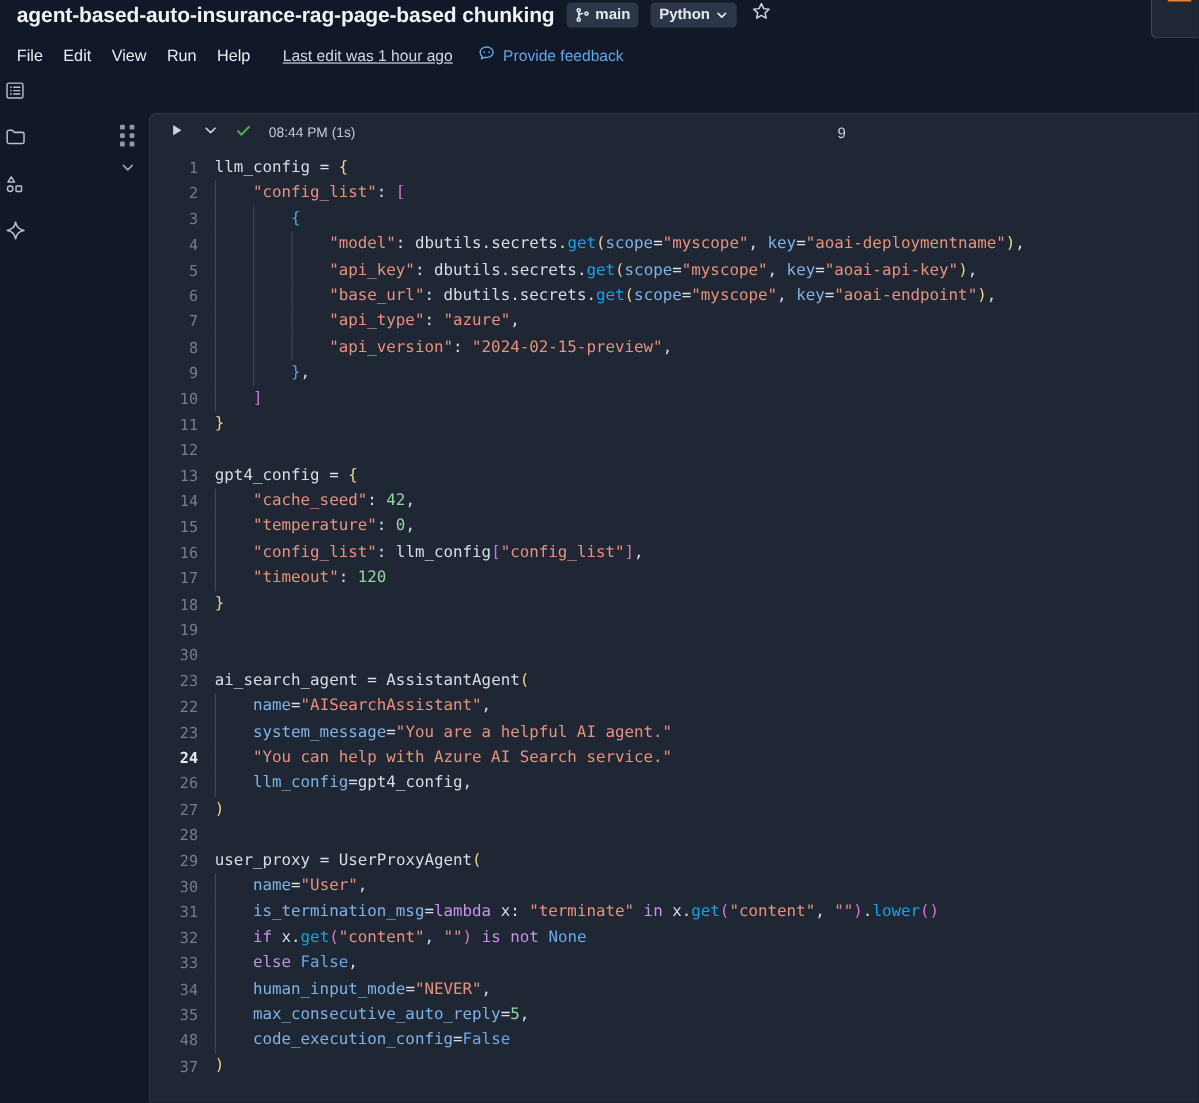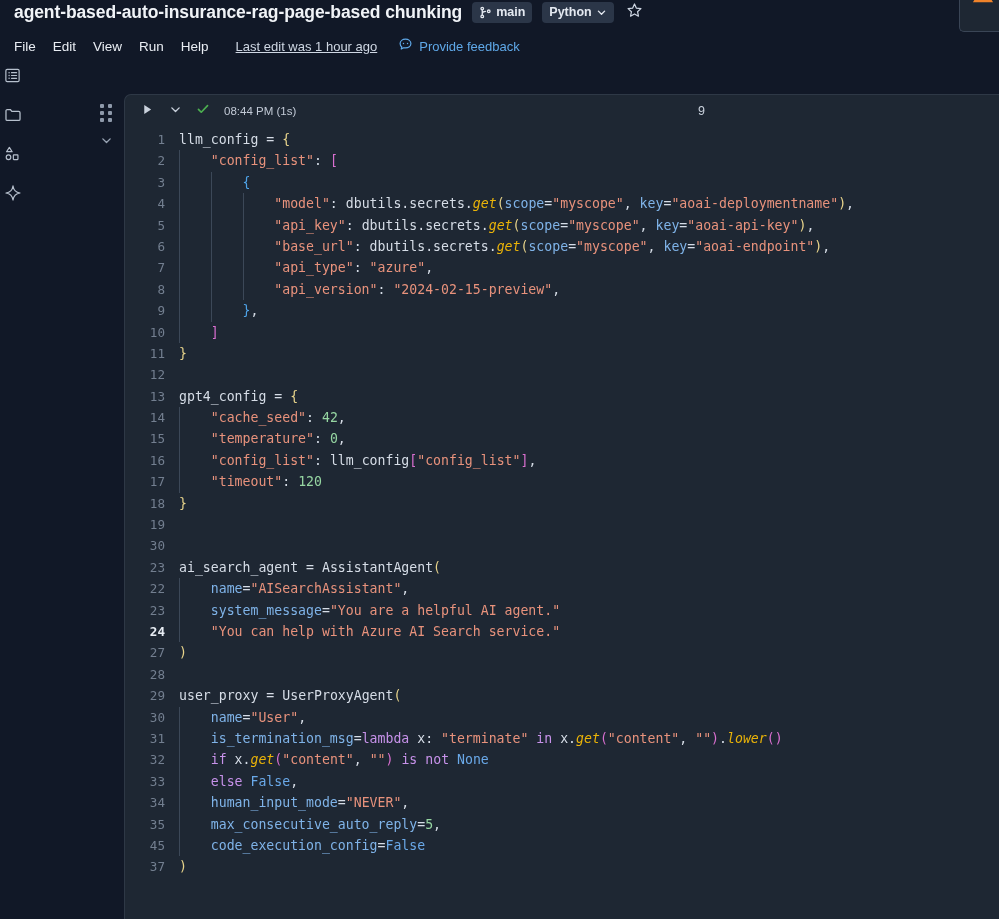--- a/index.html
+++ b/index.html
@@ -149,21 +149,21 @@
   }
   .ln.active { color: #e8edf4; font-weight: bold; }
   .code-txt { position: relative; padding-left: 0; }
 
   
   .t-plain  { color: #d6dde7; }
   .t-str    { color: #e8927c; }
   .t-num    { color: #96d6a2; }
   .t-kw     { color: #c792ea; }
   .t-const  { color: #6aa9e9; }
-  .t-fn     { color: #eab308; font-style: italic; }
+  .t-fn     { color: #0ea5e9; }
   .t-param  { color: #7fb3e8; }
   .t-op     { color: #d6dde7; }
   .b-yellow { color: #e8d48b; }
   .b-pink   { color: #d96fd0; }
   .b-blue   { color: #4ea3e8; }
 </style>
 </head>
 <body>
 
 <div class="header">
@@ -333,28 +333,29 @@
           <div class="code-line"><span class="ln">15</span><span class="code-txt"><span style="position: absolute; top: 0px; height: 21.4px; width: 1px; background: rgb(60, 72, 88); left: 0px;"></span><span class="t-plain">    </span><span class="t-str">"temperature"</span><span class="t-plain">: </span><span class="t-num">0</span><span class="t-plain">,</span></span></div>
           <div class="code-line"><span class="ln">16</span><span class="code-txt"><span style="position: absolute; top: 0px; height: 21.4px; width: 1px; background: rgb(60, 72, 88); left: 0px;"></span><span class="t-plain">    </span><span class="t-str">"config_list"</span><span class="t-plain">: </span><span class="t-plain">llm_config</span><span class="b-pink">[</span><span class="t-str">"config_list"</span><span class="b-pink">]</span><span class="t-plain">,</span></span></div>
           <div class="code-line"><span class="ln">17</span><span class="code-txt"><span style="position: absolute; top: 0px; height: 21.4px; width: 1px; background: rgb(60, 72, 88); left: 0px;"></span><span class="t-plain">    </span><span class="t-str">"timeout"</span><span class="t-plain">: </span><span class="t-num">120</span></span></div>
           <div class="code-line"><span class="ln">18</span><span class="code-txt"><span class="b-yellow">}</span></span></div>
           <div class="code-line"><span class="ln">19</span><span class="code-txt"></span></div>
           <div class="code-line"><span class="ln">30</span><span class="code-txt"></span></div>
           <div class="code-line"><span class="ln">23</span><span class="code-txt"><span class="t-plain">ai_search_agent</span><span class="t-plain"> </span><span class="t-op">=</span><span class="t-plain"> </span><span class="t-plain">AssistantAgent</span><span class="b-yellow">(</span></span></div>
           <div class="code-line"><span class="ln">22</span><span class="code-txt"><span style="position: absolute; top: 0px; height: 21.4px; width: 1px; background: rgb(60, 72, 88); left: 0px;"></span><span class="t-plain">    </span><span class="t-param">name</span><span class="t-op">=</span><span class="t-str">"AISearchAssistant"</span><span class="t-plain">,</span></span></div>
           <div class="code-line"><span class="ln">23</span><span class="code-txt"><span style="position: absolute; top: 0px; height: 21.4px; width: 1px; background: rgb(60, 72, 88); left: 0px;"></span><span class="t-plain">    </span><span class="t-param">system_message</span><span class="t-op">=</span><span class="t-str">"You are a helpful AI agent."</span></span></div>
           <div class="code-line"><span class="ln active">24</span><span class="code-txt"><span style="position: absolute; top: 0px; height: 21.4px; width: 1px; background: rgb(60, 72, 88); left: 0px;"></span><span class="t-plain">    </span><span class="t-str">"You can help with Azure AI Search service."</span></span></div>
+          <div class="code-line"><span class="ln">26</span><span class="code-txt"><span style="position: absolute; top: 0px; height: 21.4px; width: 1px; background: rgb(60, 72, 88); left: 0px;"></span><span class="t-plain">    </span><span class="t-param">llm_config</span><span class="t-op">=</span><span class="t-plain">gpt4_config</span><span class="t-plain">,</span></span></div>
           <div class="code-line"><span class="ln">27</span><span class="code-txt"><span class="b-yellow">)</span></span></div>
           <div class="code-line"><span class="ln">28</span><span class="code-txt"></span></div>
           <div class="code-line"><span class="ln">29</span><span class="code-txt"><span class="t-plain">user_proxy</span><span class="t-plain"> </span><span class="t-op">=</span><span class="t-plain"> </span><span class="t-plain">UserProxyAgent</span><span class="b-yellow">(</span></span></div>
           <div class="code-line"><span class="ln">30</span><span class="code-txt"><span style="position: absolute; top: 0px; height: 21.4px; width: 1px; background: rgb(60, 72, 88); left: 0px;"></span><span class="t-plain">    </span><span class="t-param">name</span><span class="t-op">=</span><span class="t-str">"User"</span><span class="t-plain">,</span></span></div>
           <div class="code-line"><span class="ln">31</span><span class="code-txt"><span style="position: absolute; top: 0px; height: 21.4px; width: 1px; background: rgb(60, 72, 88); left: 0px;"></span><span class="t-plain">    </span><span class="t-param">is_termination_msg</span><span class="t-op">=</span><span class="t-kw">lambda</span><span class="t-plain"> x: </span><span class="t-str">"terminate"</span><span class="t-plain"> </span><span class="t-kw">in</span><span class="t-plain"> x.</span><span class="t-fn">get</span><span class="b-pink">(</span><span class="t-str">"content"</span><span class="t-plain">, </span><span class="t-str">""</span><span class="b-pink">)</span><span class="t-plain">.</span><span class="t-fn">lower</span><span class="b-pink">()</span></span></div>
           <div class="code-line"><span class="ln">32</span><span class="code-txt"><span style="position: absolute; top: 0px; height: 21.4px; width: 1px; background: rgb(60, 72, 88); left: 0px;"></span><span class="t-plain">    </span><span class="t-kw">if</span><span class="t-plain"> x.</span><span class="t-fn">get</span><span class="b-pink">(</span><span class="t-str">"content"</span><span class="t-plain">, </span><span class="t-str">""</span><span class="b-pink">)</span><span class="t-plain"> </span><span class="t-kw">is</span><span class="t-plain"> </span><span class="t-kw">not</span><span class="t-plain"> </span><span class="t-const">None</span></span></div>
           <div class="code-line"><span class="ln">33</span><span class="code-txt"><span style="position: absolute; top: 0px; height: 21.4px; width: 1px; background: rgb(60, 72, 88); left: 0px;"></span><span class="t-plain">    </span><span class="t-kw">else</span><span class="t-plain"> </span><span class="t-const">False</span><span class="t-plain">,</span></span></div>
           <div class="code-line"><span class="ln">34</span><span class="code-txt"><span style="position: absolute; top: 0px; height: 21.4px; width: 1px; background: rgb(60, 72, 88); left: 0px;"></span><span class="t-plain">    </span><span class="t-param">human_input_mode</span><span class="t-op">=</span><span class="t-str">"NEVER"</span><span class="t-plain">,</span></span></div>
           <div class="code-line"><span class="ln">35</span><span class="code-txt"><span style="position: absolute; top: 0px; height: 21.4px; width: 1px; background: rgb(60, 72, 88); left: 0px;"></span><span class="t-plain">    </span><span class="t-param">max_consecutive_auto_reply</span><span class="t-op">=</span><span class="t-num">5</span><span class="t-plain">,</span></span></div>
-          <div class="code-line"><span class="ln">45</span><span class="code-txt"><span style="position: absolute; top: 0px; height: 21.4px; width: 1px; background: rgb(60, 72, 88); left: 0px;"></span><span class="t-plain">    </span><span class="t-param">code_execution_config</span><span class="t-op">=</span><span class="t-const">False</span></span></div>
+          <div class="code-line"><span class="ln">48</span><span class="code-txt"><span style="position: absolute; top: 0px; height: 21.4px; width: 1px; background: rgb(60, 72, 88); left: 0px;"></span><span class="t-plain">    </span><span class="t-param">code_execution_config</span><span class="t-op">=</span><span class="t-const">False</span></span></div>
           <div class="code-line"><span class="ln">37</span><span class="code-txt"><span class="b-yellow">)</span></span></div>
         </div>
     </div>
 
   </div>
 </div>
 
 </body></html>

